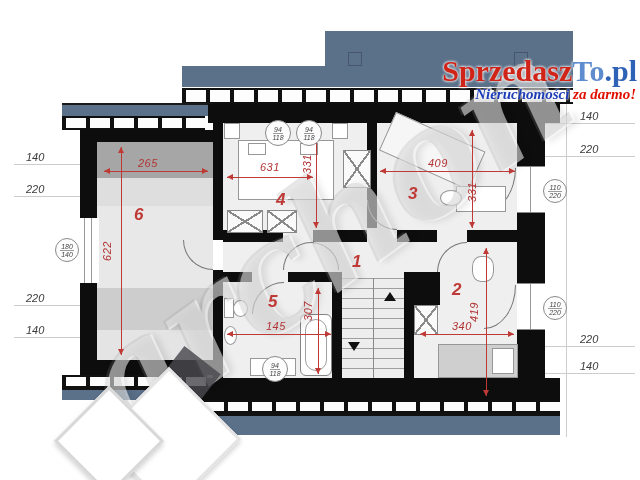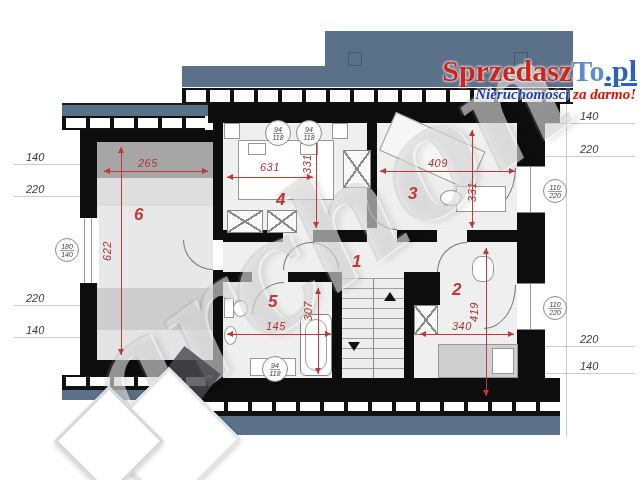--- a/index.html
+++ b/index.html
@@ -39,21 +39,21 @@
   .tri-up{position:absolute;width:0;height:0;border-left:6px solid transparent;border-right:6px solid transparent;border-bottom:9px solid #111;z-index:3;}
   .tri-down{position:absolute;width:0;height:0;border-left:6px solid transparent;border-right:6px solid transparent;border-top:9px solid #111;z-index:3;}
   .wm-text{position:absolute;left:-40px;top:150px;width:720px;text-align:center;font:italic bold 150px "DejaVu Serif",serif;color:rgba(150,150,150,0.20);letter-spacing:-4px;transform:rotate(-36deg);transform-origin:center;z-index:5;pointer-events:none;text-shadow:2px 2px 0 rgba(255,255,255,0.55),5px 5px 7px rgba(0,0,0,0.10);}
   .diamond{position:absolute;background:#fff;transform:rotate(45deg);z-index:6;box-shadow:2px 2px 5px rgba(0,0,0,0.18);}
   .wm-dark{position:absolute;background:rgba(72,72,78,0.82);transform:rotate(38deg);z-index:6;}
   .logo{position:absolute;right:0;top:56px;text-align:right;z-index:10;font-family:"Liberation Serif",serif;text-shadow:0 0 3px #fff,0 0 3px #fff;}
   .logo .l1{font-size:30px;font-weight:bold;line-height:30px;padding-right:3px;}
   .logo .l2{font-size:15px;font-weight:bold;font-style:italic;line-height:17px;padding-right:4px;}
   .c-red{color:#d02418;}
   .c-lblue{color:#5e8cce;}
-  .c-blue{color:#2e62b6;text-decoration:underline;}
+  .c-blue{color:#2e62b6;}
   .c-navy{color:#1d3db8;}
   .c-red2{color:#e01000;}
 </style>
 </head>
 <body>
 
 <div class="stage">
 
   <div class="blue" style="left:325px;top:31px;width:248px;height:35px;"></div>
   <div class="blue" style="left:182px;top:66px;width:391px;height:21px;"></div>

